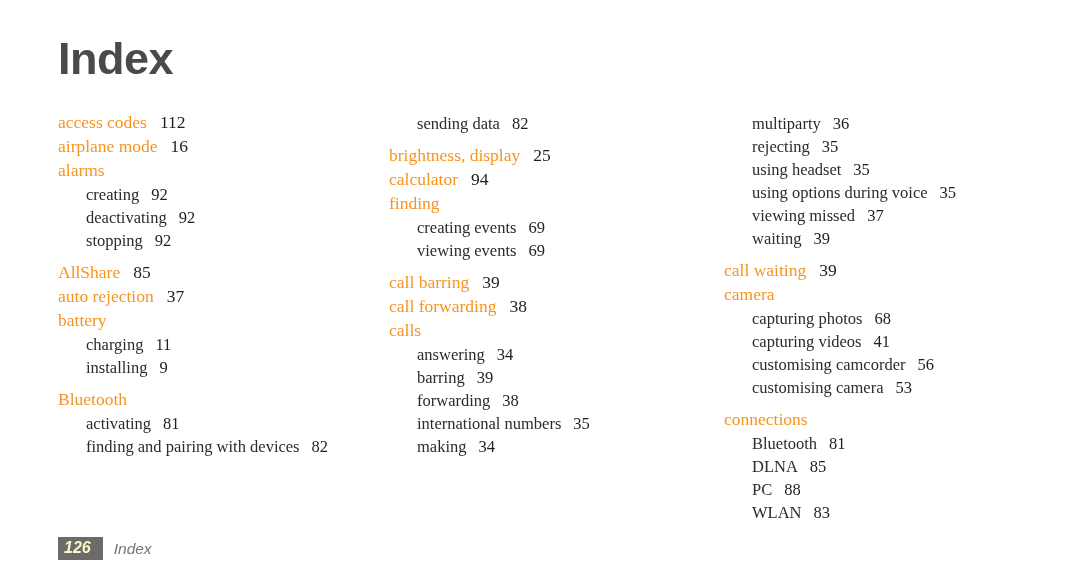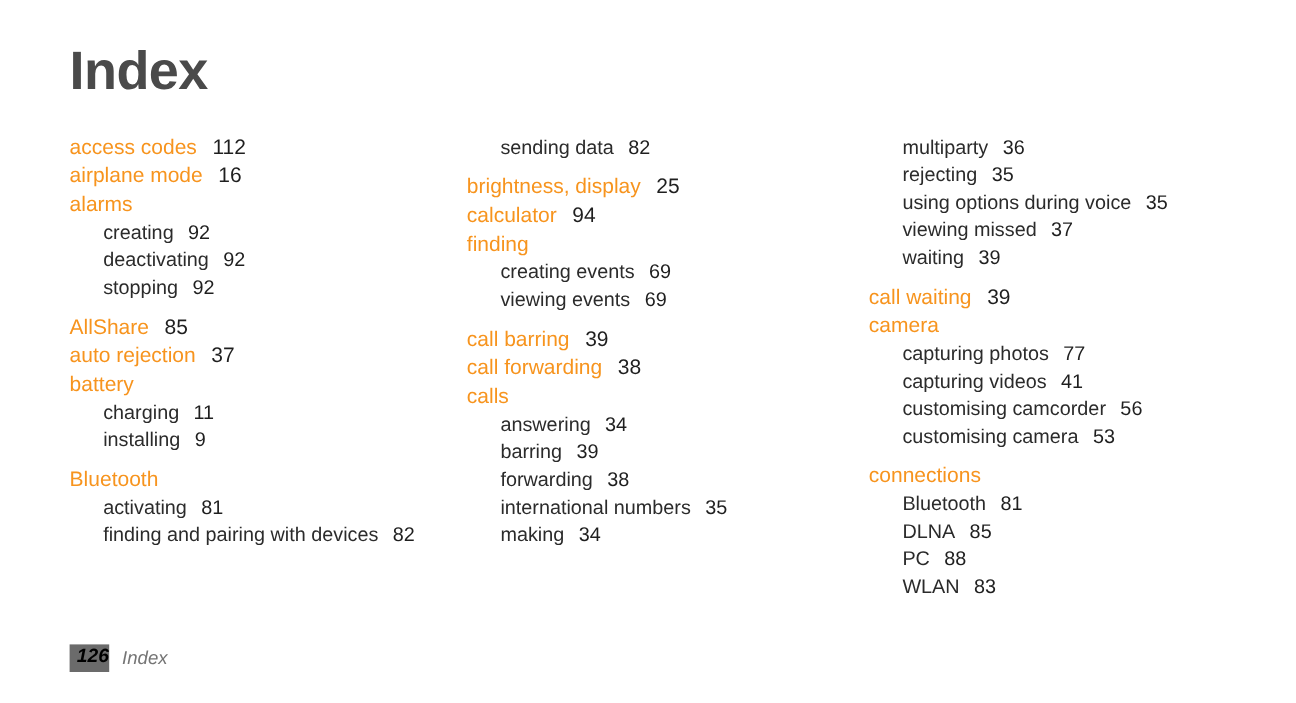--- a/index.html
+++ b/index.html
@@ -38,20 +38,21 @@
   
   .columns {
     position: absolute;
     left: 0;
     top: 112px;
     width: 1080px;
   }
   .column {
     position: absolute;
     top: 0;
+    font-family: Liberation Serif, serif;
   }
   .column.col-1 { left: 58px;  width: 320px; }
   .column.col-2 { left: 389px; width: 325px; }
   .column.col-3 { left: 724px; width: 340px; }
 
   
   .entry-main {
     color: #F7941E;
     font-size: 17.5px;
     line-height: 20px;
@@ -83,26 +84,26 @@
   
   .footer {
     position: absolute;
     left: 58px;
     top: 537px;
     display: flex;
     align-items: center;
   }
   .footer-badge {
     background: #6b6b6b;
-    color: #000000;
+    color: #fef9c3;
     font-weight: bold;
     font-style: italic;
     font-size: 16px;
     line-height: 20px;
-    padding: 1px 0 2px 6px;
+    padding: 1px 12px 2px 6px;
     display: inline-block;
   }
   .footer-label {
     color: #757575;
     font-style: italic;
     font-size: 15.5px;
     margin-left: 11px;
   }
 </style>
 </head>
@@ -141,26 +142,27 @@
         <div class="entry-main"><span class="entry-label">calls</span></div>
         <div class="entry-sub"><span class="entry-label">answering</span><span class="entry-page">34</span></div>
         <div class="entry-sub"><span class="entry-label">barring</span><span class="entry-page">39</span></div>
         <div class="entry-sub"><span class="entry-label">forwarding</span><span class="entry-page">38</span></div>
         <div class="entry-sub"><span class="entry-label">international numbers</span><span class="entry-page">35</span></div>
         <div class="entry-sub"><span class="entry-label">making</span><span class="entry-page">34</span></div>
       </div>
     <div class="column col-3">
         <div class="entry-sub"><span class="entry-label">multiparty</span><span class="entry-page">36</span></div>
         <div class="entry-sub"><span class="entry-label">rejecting</span><span class="entry-page">35</span></div>
+        <div class="entry-sub"><span class="entry-label">using headset</span><span class="entry-page">35</span></div>
         <div class="entry-sub"><span class="entry-label">using options during voice</span><span class="entry-page">35</span></div>
         <div class="entry-sub"><span class="entry-label">viewing missed</span><span class="entry-page">37</span></div>
         <div class="entry-sub"><span class="entry-label">waiting</span><span class="entry-page">39</span></div>
         <div class="entry-main"><span class="entry-label">call waiting</span><span class="entry-page">39</span></div>
         <div class="entry-main"><span class="entry-label">camera</span></div>
-        <div class="entry-sub"><span class="entry-label">capturing photos</span><span class="entry-page">77</span></div>
+        <div class="entry-sub"><span class="entry-label">capturing photos</span><span class="entry-page">68</span></div>
         <div class="entry-sub"><span class="entry-label">capturing videos</span><span class="entry-page">41</span></div>
         <div class="entry-sub"><span class="entry-label">customising camcorder</span><span class="entry-page">56</span></div>
         <div class="entry-sub"><span class="entry-label">customising camera</span><span class="entry-page">53</span></div>
         <div class="entry-main"><span class="entry-label">connections</span></div>
         <div class="entry-sub"><span class="entry-label">Bluetooth</span><span class="entry-page">81</span></div>
         <div class="entry-sub"><span class="entry-label">DLNA</span><span class="entry-page">85</span></div>
         <div class="entry-sub"><span class="entry-label">PC</span><span class="entry-page">88</span></div>
         <div class="entry-sub"><span class="entry-label">WLAN</span><span class="entry-page">83</span></div>
       </div>
   </div>

